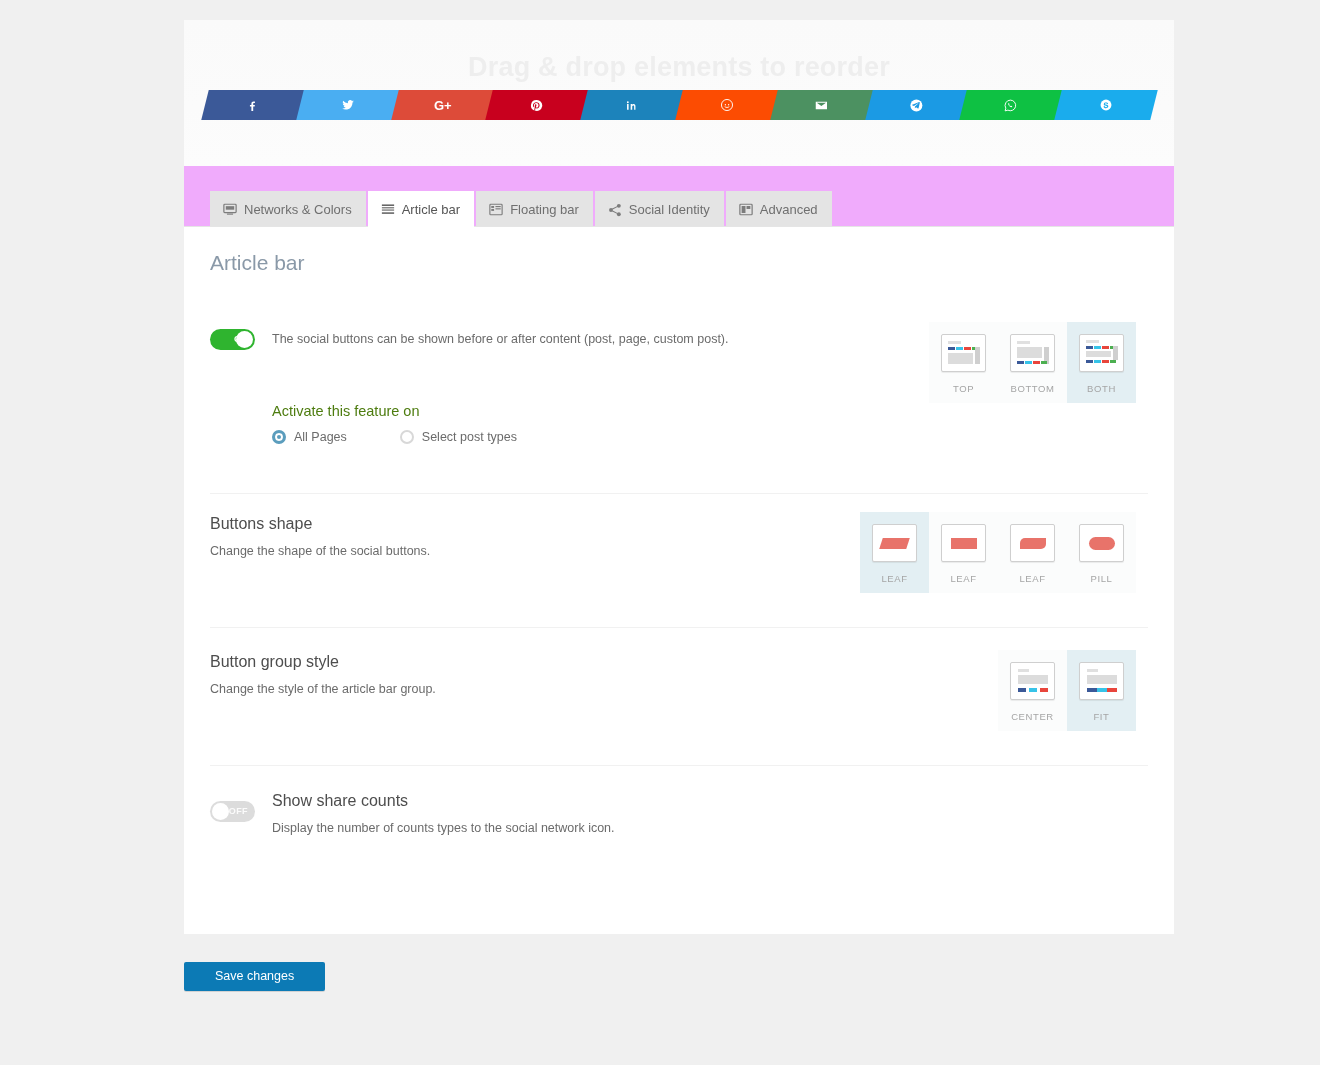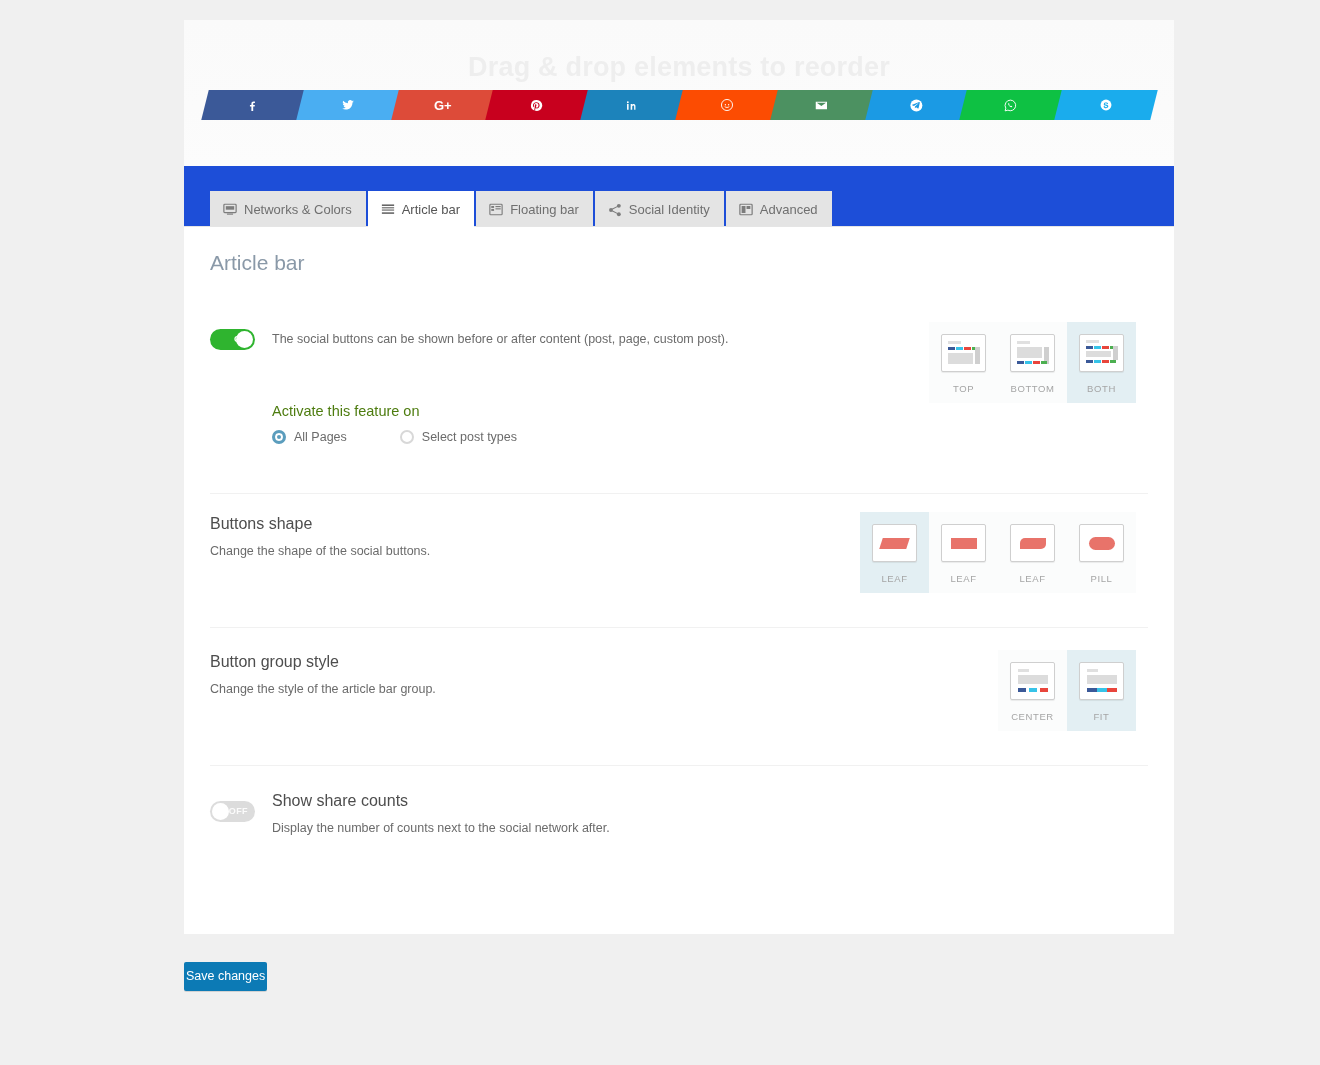--- a/index.html
+++ b/index.html
@@ -70,21 +70,21 @@
     align-items: center;
     justify-content: center;
   }
   .sbtn svg { display: block; }
 
   
   .tabstrip {
     position: absolute;
     left: 0; top: 146px;
     width: 990px; height: 61px;
-    background: #1d4ed8;
+    background: #f0abfc;
     border-bottom: 1px solid #e5e5e5;
   }
   .tabs {
     position: absolute;
     left: 26px; bottom: 0;
     display: flex;
     align-items: flex-end;
     gap: 2px;
   }
   .tab {
@@ -200,21 +200,21 @@
   .t-block { position: absolute; background: #dcdcdc; }
   .t-chip { position: absolute; height: 3px; }
   .shape {
     position: absolute; background: #e8736a;
   }
 
   
   .save-btn {
     position: absolute; left: 184px; top: 962px;
     background: #0c7ab5; color: #fff;
-    font-size: 12.5px; padding: 7px 2px 8px;
+    font-size: 12.5px; padding: 7px 31px 8px;
     border: none; border-radius: 2px; cursor: pointer;
     box-shadow: 0 1px 0 rgba(0,0,0,.12);
   }
 </style>
 </head>
 <body>
 
 <div class="page">
 
   <div class="card">
@@ -532,21 +532,21 @@
 
       <div class="section" style="top:557px;height:70px">
         <div style="position:absolute;left:0;top:17px">
           <div class="toggle off">
             <span class="tlabel">OFF</span>
             <span class="knob"></span>
           </div>
         </div>
         <div style="position:absolute;left:62px;top:8px;width:700px">
           <div class="row-title">Show share counts</div>
-          <div class="row-desc">Display the number of counts next to the social network after.</div>
+          <div class="row-desc">Display the number of counts types to the social network icon.</div>
         </div>
       </div>
 
     </div>
   </div>
 
   <button class="save-btn">Save changes</button>
 
 </div>
 

